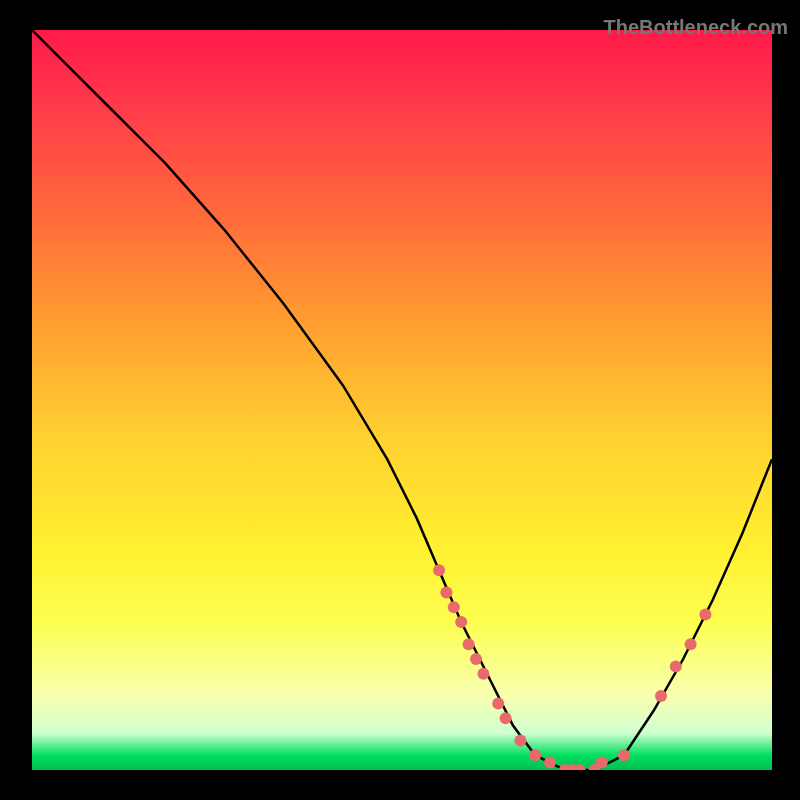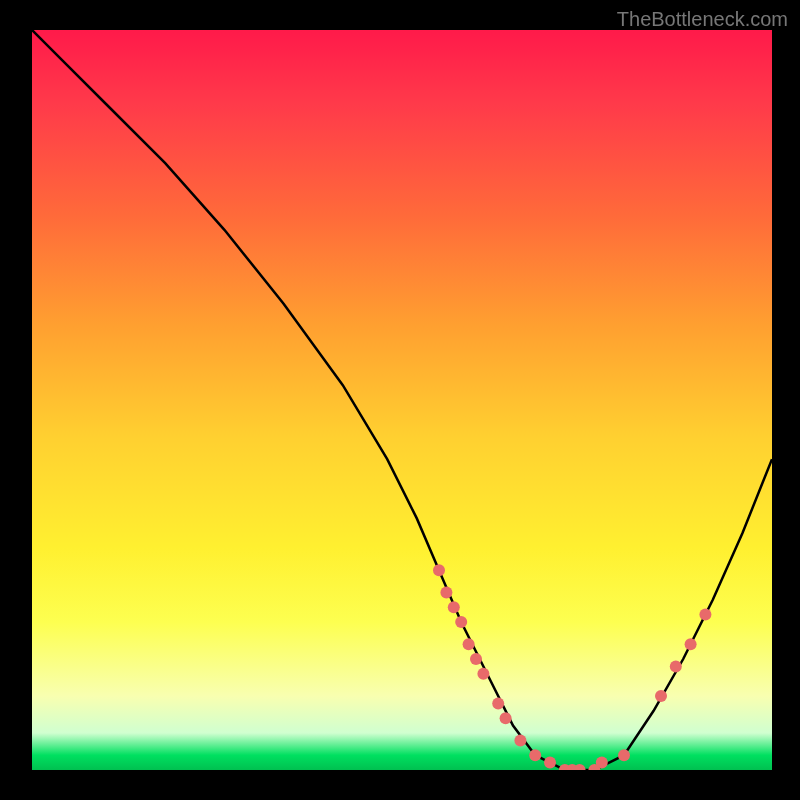--- a/index.html
+++ b/index.html
@@ -12,25 +12,25 @@
     font-family: Arial, sans-serif;
   }
   .container {
     position: relative;
     width: 800px;
     height: 800px;
     background: #000;
   }
   .watermark {
     position: absolute;
-    top: 8px;
+    top: 16px;
     right: 12px;
     color: #777;
     font-size: 20px;
-    font-weight: normal;
+    font-weight: bold;
     z-index: 10;
   }
   .plot {
     position: absolute;
     left: 32px;
     top: 30px;
     width: 740px;
     height: 740px;
   }
   .gradient-bg {

